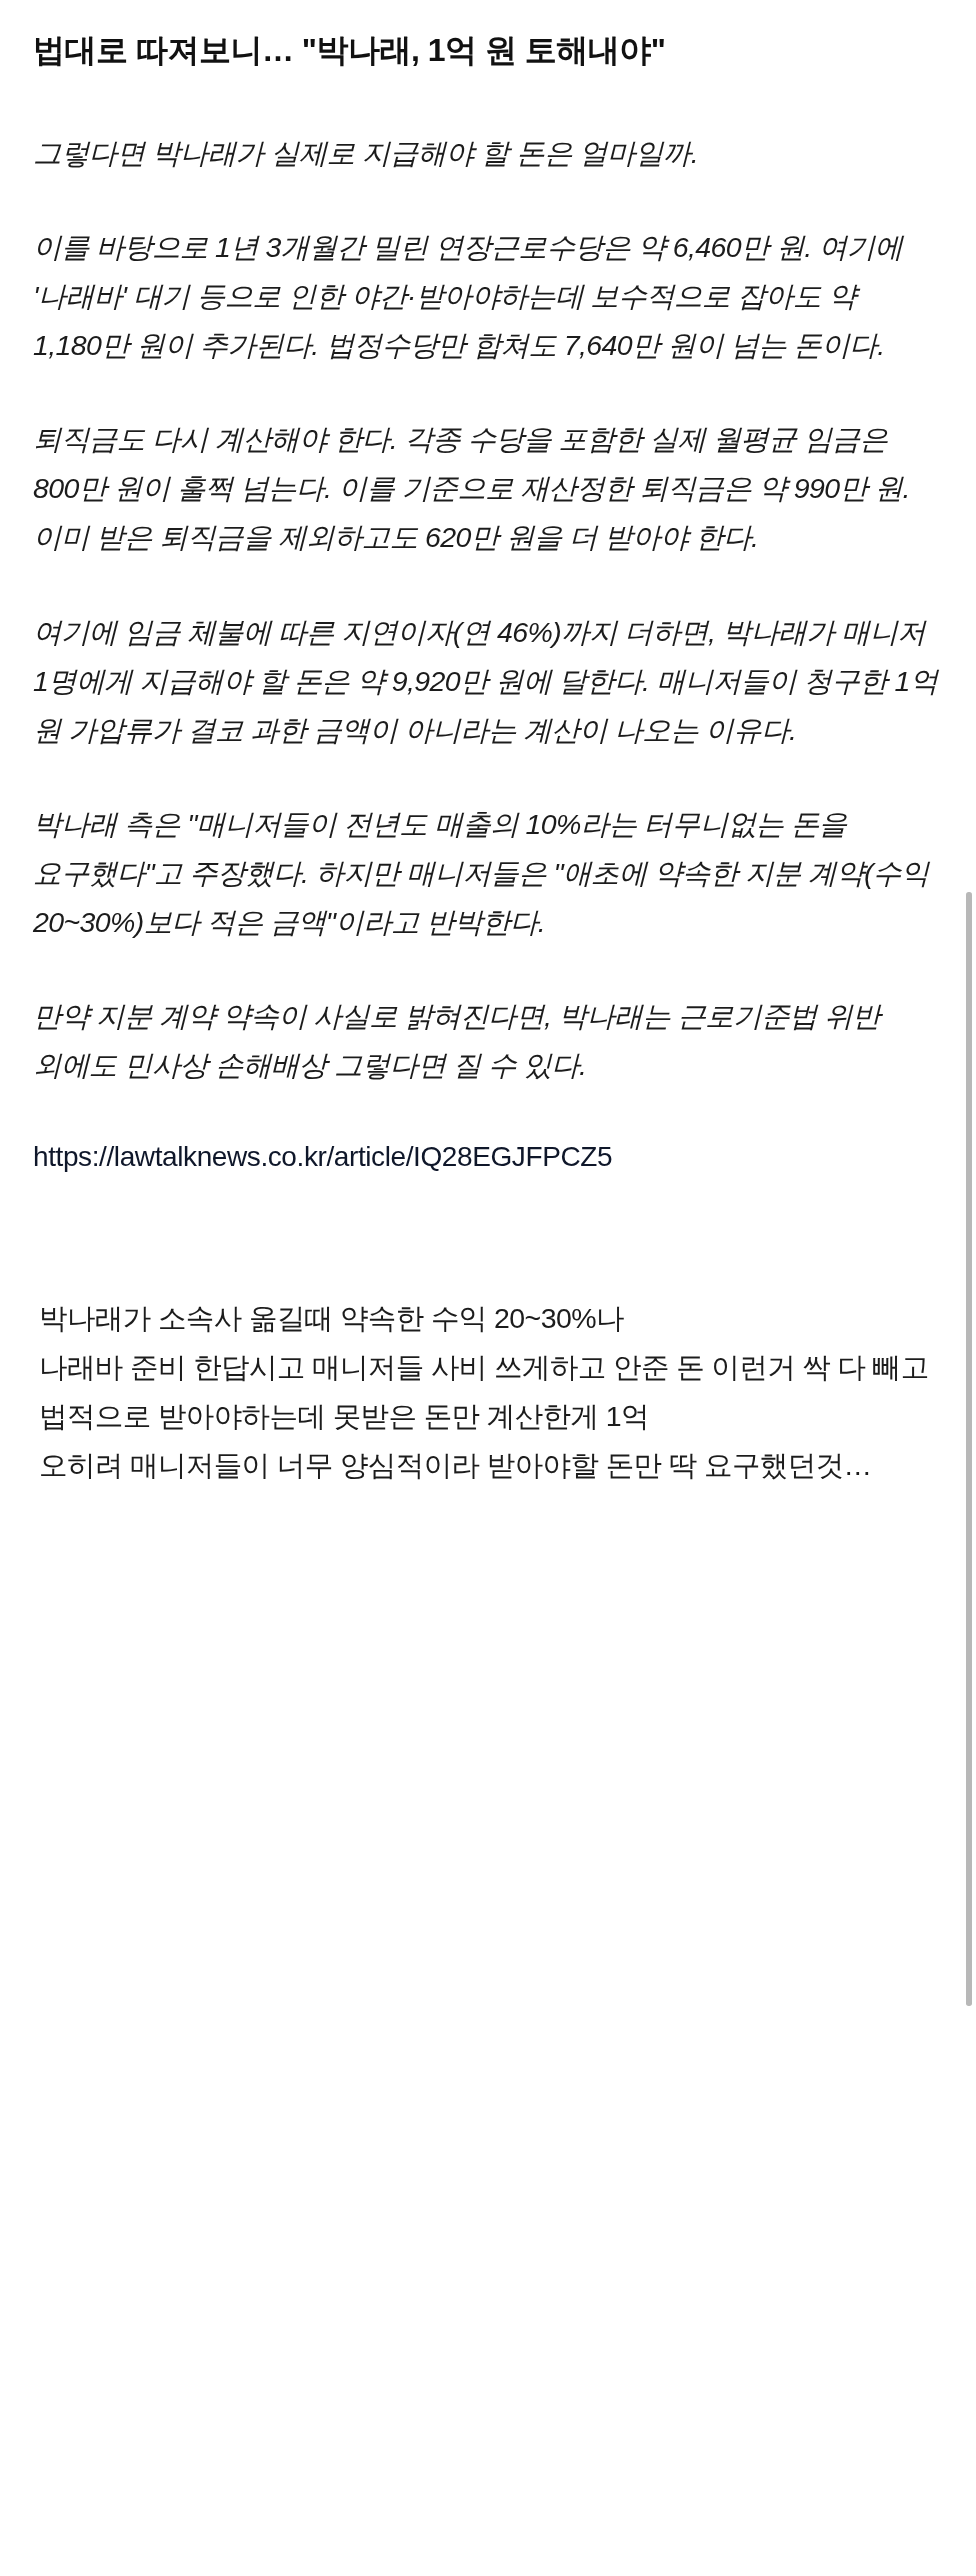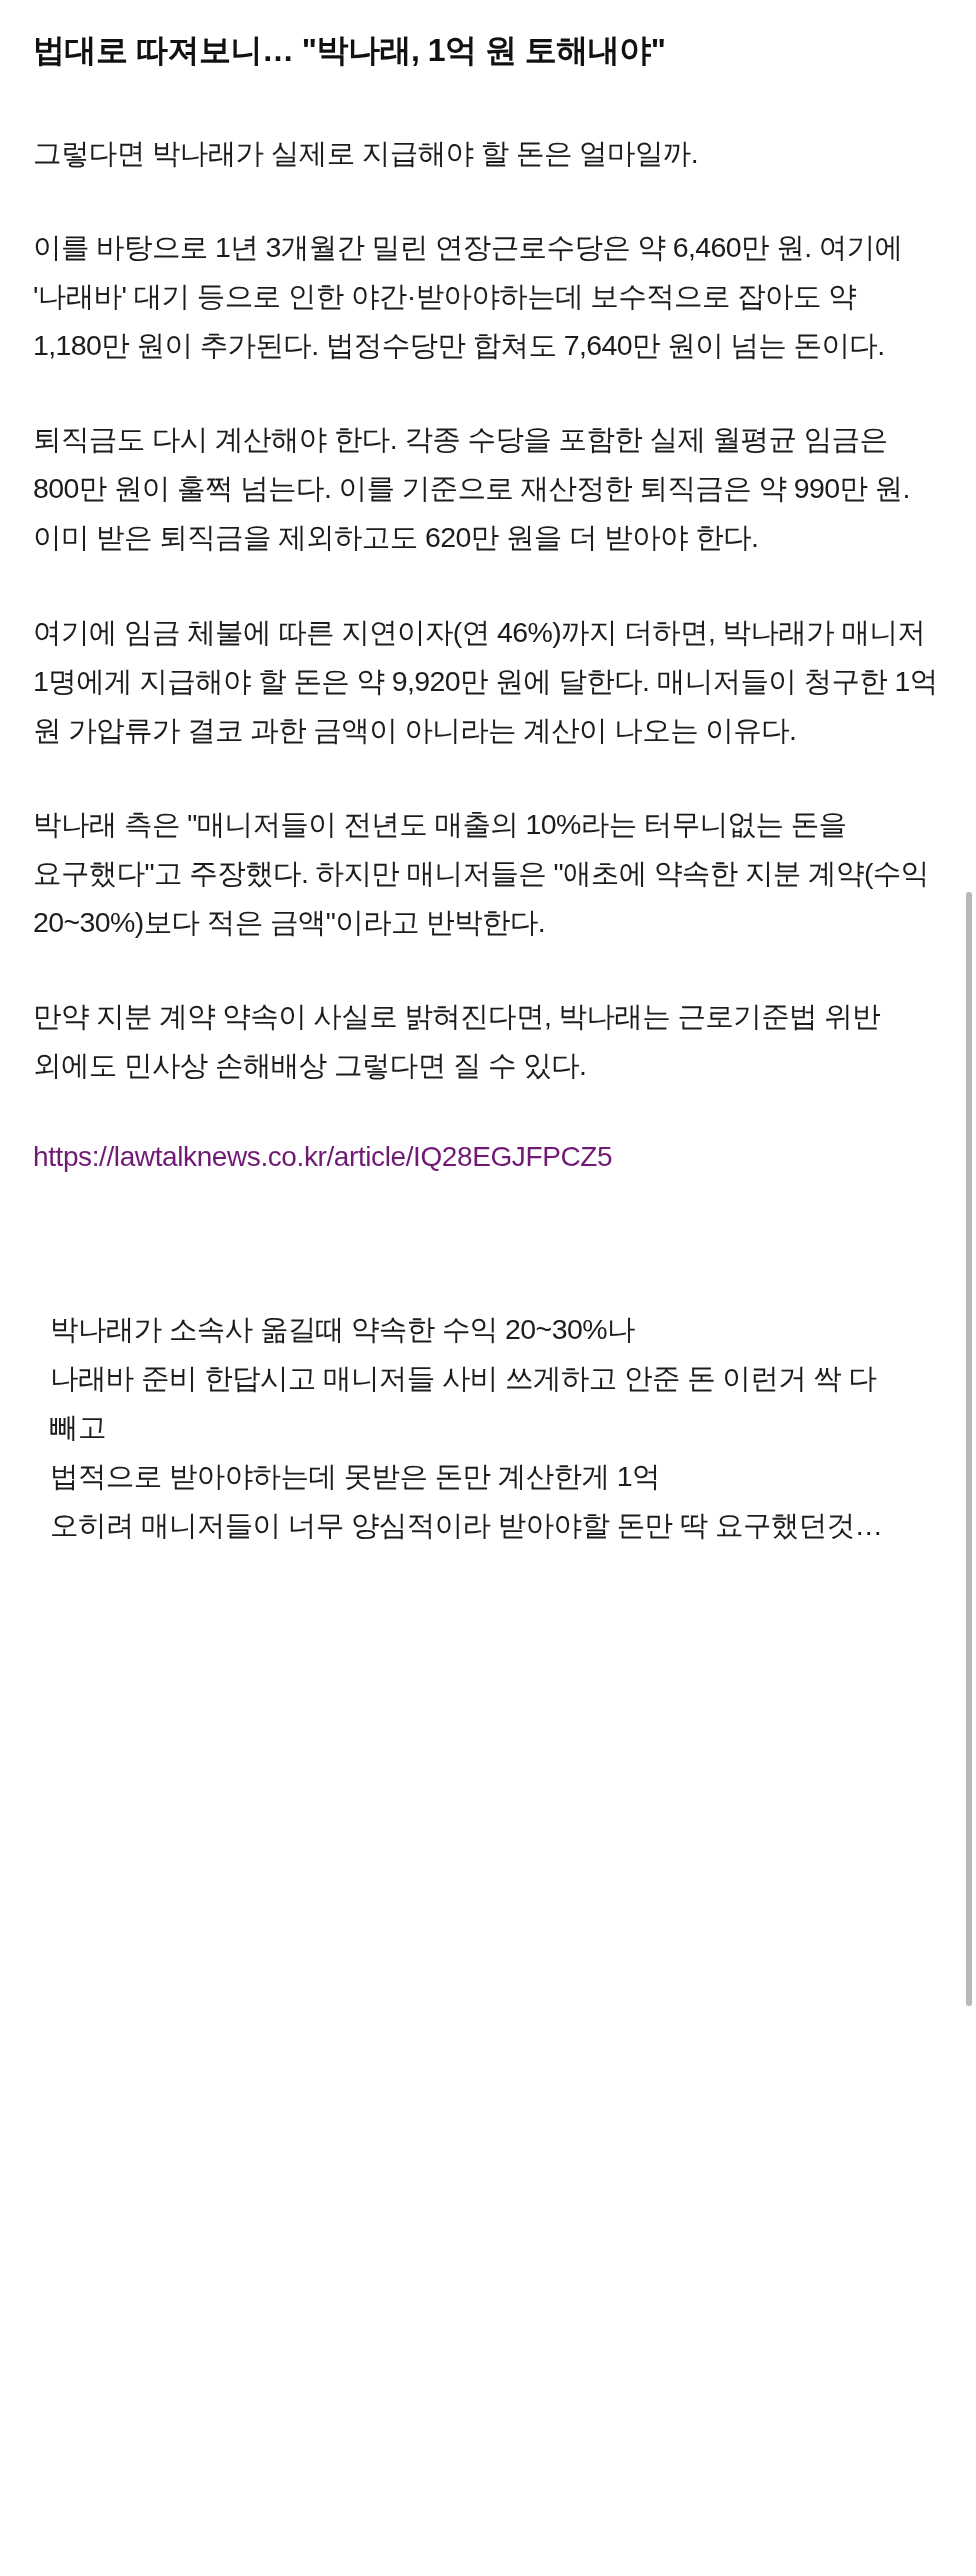--- a/index.html
+++ b/index.html
@@ -30,43 +30,44 @@
     color: #111111;
     margin: 0 0 56px 0;
   }
   .para {
     font-size: 28.5px;
     line-height: 1.72;
     letter-spacing: -0.6px;
     color: #1c1c1c;
     margin: 0 0 45px 0;
     word-break: keep-all;
+    font-style: italic;
   }
   .para.tight {
     margin-bottom: 45px;
   }
   .source-link {
     font-size: 28px;
     line-height: 1.6;
     letter-spacing: -0.4px;
-    color: #701a75;
+    color: #0f172a;
     margin: 0;
     text-decoration: none;
     display: inline-block;
     word-break: break-all;
   }
   .gap-block {
     height: 109px;
   }
   .comment {
     font-size: 28.5px;
     line-height: 1.72;
     letter-spacing: -0.6px;
     color: #1c1c1c;
-    margin: 17px;
+    margin: 6px;
     white-space: pre-wrap;
     word-break: keep-all;
   }
   .scrollbar-track {
     position: absolute;
     top: 0;
     right: 2.7px;
     width: 5.4px;
     height: 2576px;
     background: transparent;

